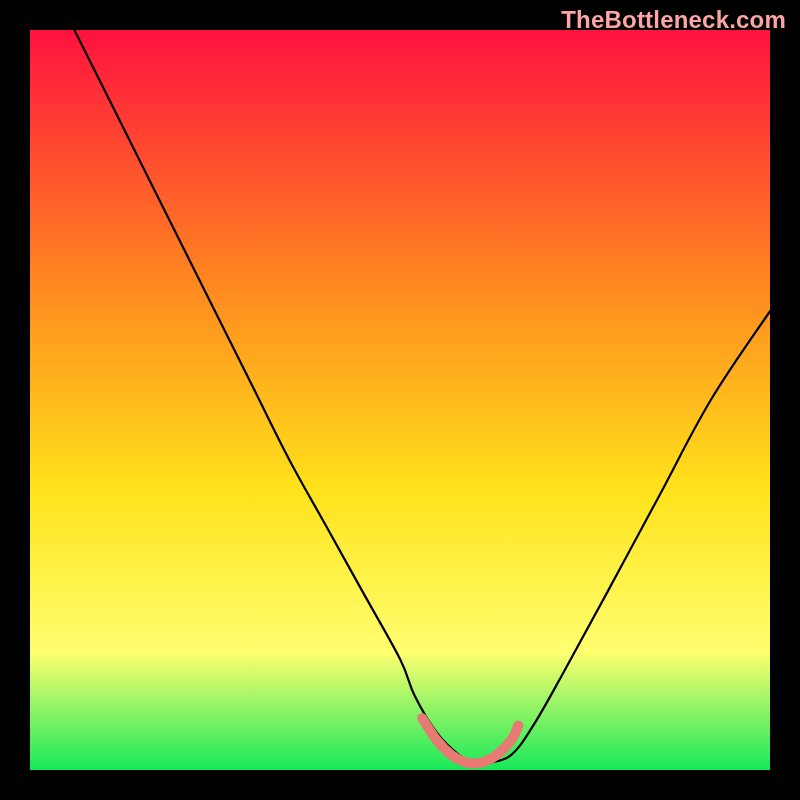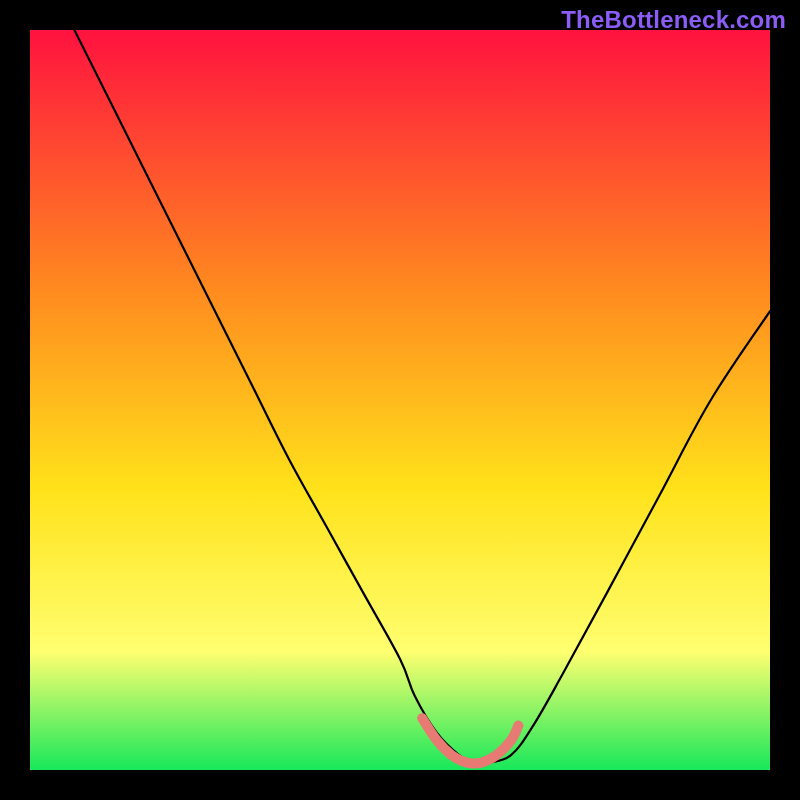--- a/index.html
+++ b/index.html
@@ -14,21 +14,21 @@
   .frame {
     position: relative;
     width: 800px;
     height: 800px;
     background: #000;
   }
   .watermark {
     position: absolute;
     top: 6px;
     right: 14px;
-    color: #8b5cf6;
+    color: #fca5a5;
     font-size: 24px;
     font-weight: 600;
     letter-spacing: 0.2px;
     z-index: 5;
   }
   .plot-outer {
     position: absolute;
     left: 30px;
     top: 30px;
     width: 740px;

